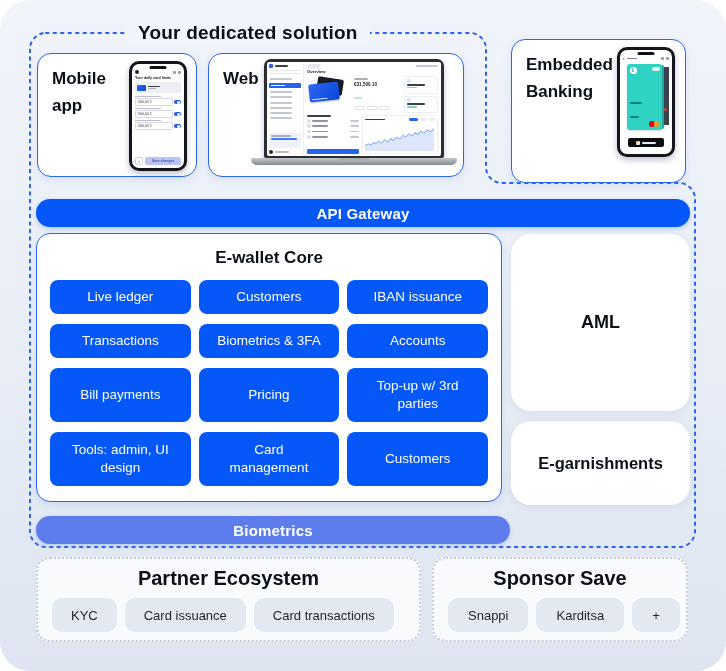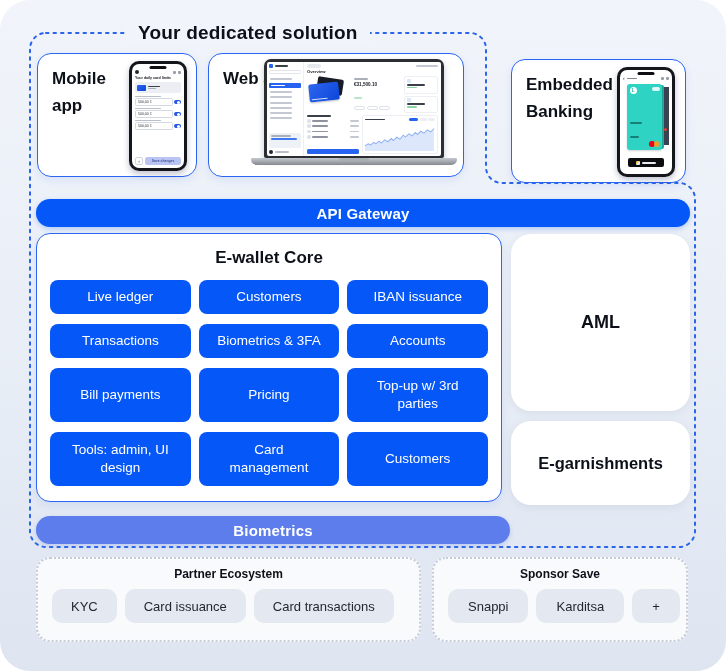--- a/index.html
+++ b/index.html
@@ -15,21 +15,21 @@
   body{background:#ffffff;font-family:"Liberation Sans",sans-serif;color:var(--text-dark)}
   #canvas{position:relative;width:726px;height:671px;border-radius:30px;overflow:hidden;
     background:linear-gradient(180deg,#F1F4FA 0%,#EAEFF7 45%,#DEE5F1 100%)}
   svg.dash{position:absolute;left:0;top:0;z-index:1}
   .sol-title{position:absolute;top:22px;left:126px;z-index:3;padding:0 12px;background:#F1F4FA;
     font-size:19px;font-weight:700;letter-spacing:.2px}
   .blue-card{position:absolute;background:#fff;border:1.5px solid var(--border-blue);border-radius:14px;z-index:2;
     box-shadow:0 3px 8px rgba(37,99,235,.10)}
   #mobile-card{left:37px;top:53px;width:160px;height:124px}
   #web-card{left:208px;top:53px;width:256px;height:124px}
-  #emb-card{left:511px;top:59px;width:175px;height:124px}
+  #emb-card{left:511px;top:39px;width:175px;height:144px}
   .card-label{position:absolute;left:14px;top:11px;font-size:17px;font-weight:600;line-height:1.6;max-width:86px}
 
   
   .phone{position:absolute;width:58px;height:110px;background:#14161b;border-radius:10px;padding:3px;
     box-shadow:0 3px 6px rgba(20,40,90,.28)}
   #mobile-card .phone{right:9px;top:7px}
   #emb-card .phone{right:10px;top:7px}
   .phone-screen{position:relative;width:100%;height:100%;background:#fff;border-radius:7px;overflow:hidden;
     padding:6px 3px 3px}
   .notch{position:absolute;top:1.5px;left:50%;transform:translateX(-50%);width:17px;height:3.5px;background:#0c0e12;border-radius:2px}
@@ -157,21 +157,21 @@
   .white-card{position:absolute;left:511px;width:179px;background:#fff;border-radius:20px;z-index:2;
     display:flex;align-items:center;justify-content:center;font-weight:600;box-shadow:0 2px 8px rgba(100,116,150,.12)}
   #aml{top:234px;height:177px;font-size:18px}
   #egar{top:421px;height:84px;font-size:16.5px}
 
   
   .eco-box{position:absolute;top:557px;height:85px;border:2px dotted #C7CCD8;border-radius:14px;
     background:rgba(255,255,255,.78);z-index:2}
   #partner{left:36px;width:385px}
   #sponsor{left:432px;width:256px}
-  .eco-title{text-align:center;margin-top:8px;font-size:12px;font-weight:700}
+  .eco-title{text-align:center;margin-top:8px;font-size:20px;font-weight:700}
   .eco-pills{display:flex;gap:8px;padding:8px 14px 0}
   .eco-pill{background:var(--pill-gray);border-radius:10px;height:34px;display:flex;align-items:center;
     justify-content:center;font-size:13px;color:#23272F;padding:0 19px;white-space:nowrap}
   #sponsor .eco-pill{padding:0 20px}
 </style>
 </head>
 <body>
 
 <div id="canvas">
 

